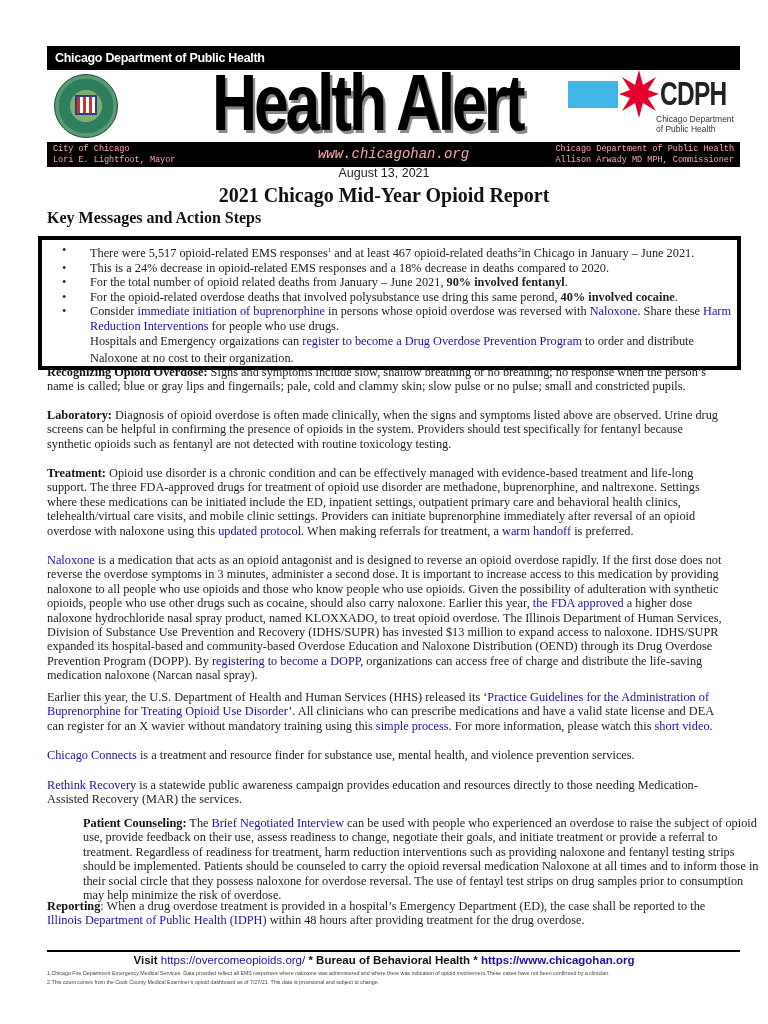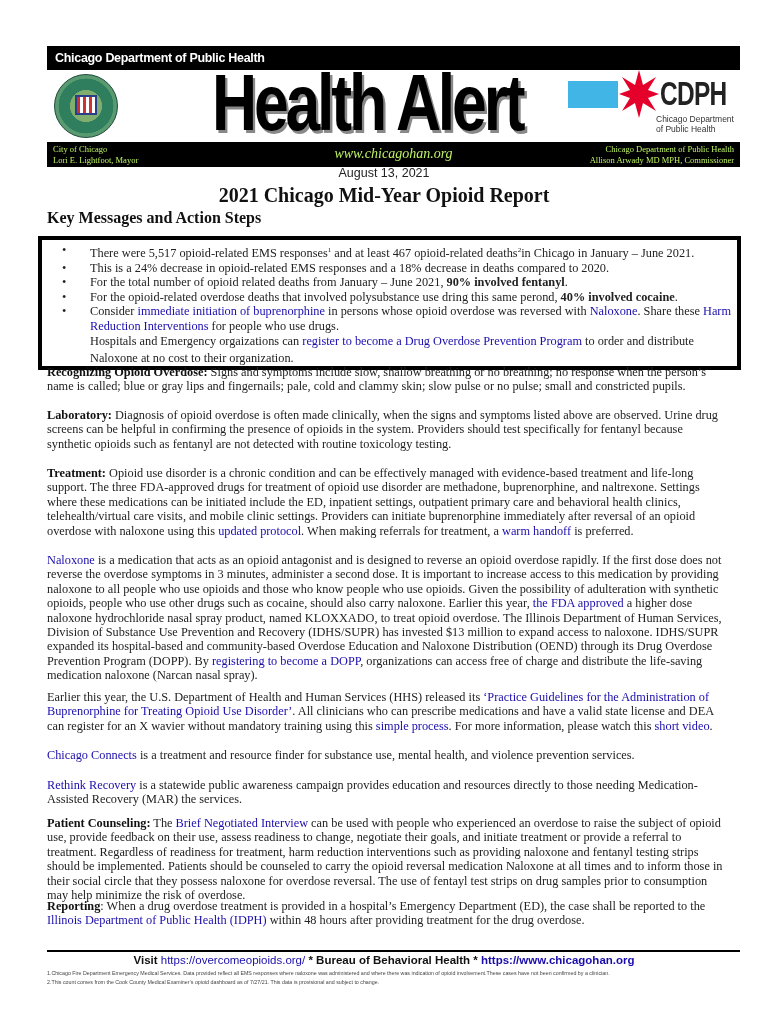--- a/index.html
+++ b/index.html
@@ -36,22 +36,22 @@
   .cdph-text {
     position: absolute; left: 660px; top: 76px; font-family: "Liberation Sans", sans-serif; font-weight: bold;
     font-size: 34px; line-height: 34px; color: #222; transform: scaleX(0.72); transform-origin: left center;
     letter-spacing: -1px;
   }
   .cdph-sub {
     position: absolute; left: 656px; top: 114px; font-family: "Liberation Sans", sans-serif; font-size: 8.5px;
     line-height: 10px; color: #333;
   }
   .bottom-bar {
-    position: absolute; left: 47px; top: 142px; width: 693px; height: 25px; background: #000; color: #bef264;
-    font-family: Liberation Serif, serif;
+    position: absolute; left: 47px; top: 142px; width: 693px; height: 25px; background: #000; color: #fca5a5;
+    font-family: Liberation Mono, monospace;
   }
   .bb-left { position: absolute; left: 6px; top: 2px; font-size: 8.5px; line-height: 10.5px; }
   .bb-center { position: absolute; left: 0; right: 0; top: 3px; text-align: center; font-style: italic; font-size: 14px; line-height: 18px; }
   .bb-right { position: absolute; right: 6px; top: 2px; font-size: 8.5px; line-height: 10.5px; text-align: right; }
 
   .date { position: absolute; left: 0; width: 768px; top: 166px; text-align: center; font-family: "Liberation Sans", sans-serif; font-size: 12.5px; color: #222; }
   .report-title { position: absolute; left: 0; width: 768px; top: 184px; text-align: center; font-weight: bold; font-size: 20px; color: #111; }
   .key-heading { position: absolute; left: 47px; top: 209px; font-weight: bold; font-size: 16px; color: #111; }
 
   .key-box {
@@ -152,21 +152,21 @@
   </p>
 
   <p class="para" style="top:778px;">
     <a class="link">Rethink Recovery</a><span> is a statewide public awareness campaign provides education and resources directly to those needing Medication-Assisted Recovery (MAR) the services.</span>
   </p>
 
   <p class="para" style="top:748px;">
     <a class="link">Chicago Connects</a><span> is a treatment and resource finder for substance use, mental health, and violence prevention services.</span>
   </p>
 
-  <p class="para" style="top:816px;">
+  <p class="para" style="top:816px;margin-left:36px;">
     <b>Patient Counseling:</b><span> The </span><a class="link">Brief Negotiated Interview</a><span> can be used with people who experienced an overdose to raise the subject of opioid use, provide feedback on their use, assess readiness to change, negotiate their goals, and initiate treatment or provide a referral to treatment. Regardless of readiness for treatment, harm reduction interventions such as providing naloxone and fentanyl testing strips should be implemented. Patients should be counseled to carry the opioid reversal medication Naloxone at all times and to inform those in their social circle that they possess naloxone for overdose reversal. The use of fentayl test strips on drug samples prior to consumption may help minimize the risk of overdose.</span>
   </p>
 
   <p class="para" style="top:899px;">
     <b>Reporting</b><span>: When a drug overdose treatment is provided in a hospital’s Emergency Department (ED), the case shall be reported to the </span><a class="link">Illinois Department of Public Health (IDPH)</a><span> within 48 hours after providing treatment for the drug overdose.</span>
   </p>
 
   <div class="footer-rule"></div>
   <div class="footer-visit">
     <span>Visit </span><a class="link">https://overcomeopioids.org/</a><span> *  Bureau of Behavioral Health *  </span><a class="link bold">https://www.chicagohan.org</a>

